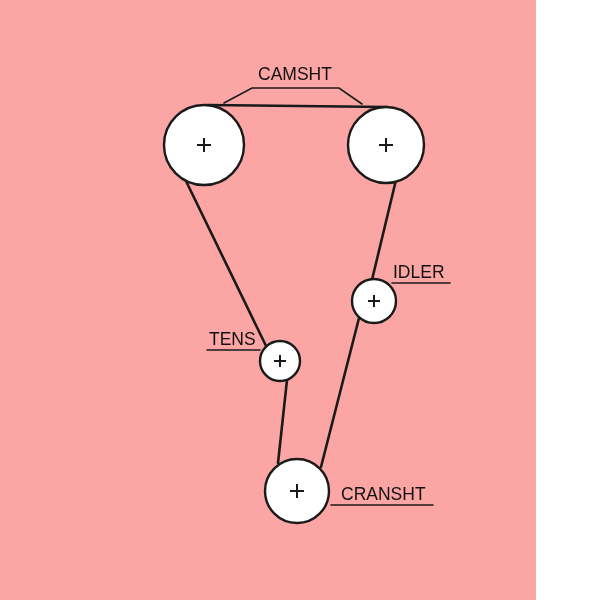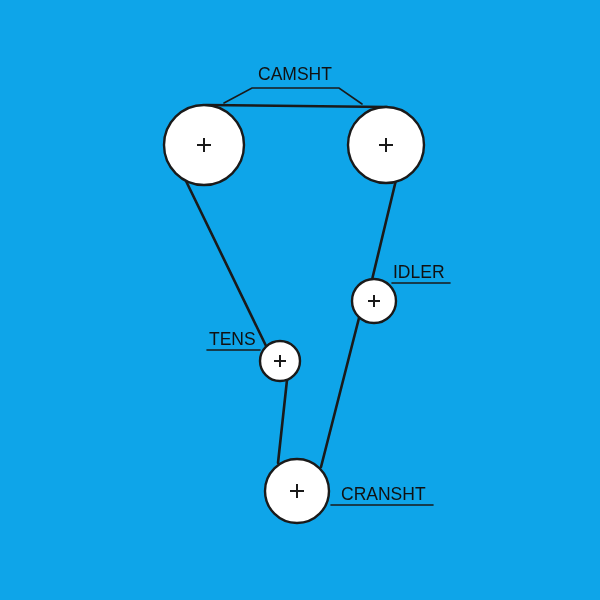--- a/index.html
+++ b/index.html
@@ -5,23 +5,23 @@
   html, body {
     margin: 0;
     padding: 0;
     width: 600px;
     height: 600px;
     background: #ffffff;
     font-family: "Liberation Sans", sans-serif;
   }
   .stage {
     position: relative;
-    width: 600px;
+    width: 536px;
     height: 600px;
-    background: #0ea5e9;
+    background: #fca5a5;
     overflow: hidden;
   }
   svg { display: block; }
   .belt-line {
     stroke: #1a1a1a;
     stroke-width: 2.6;
     fill: none;
     stroke-linecap: round;
   }
   .pulley {

